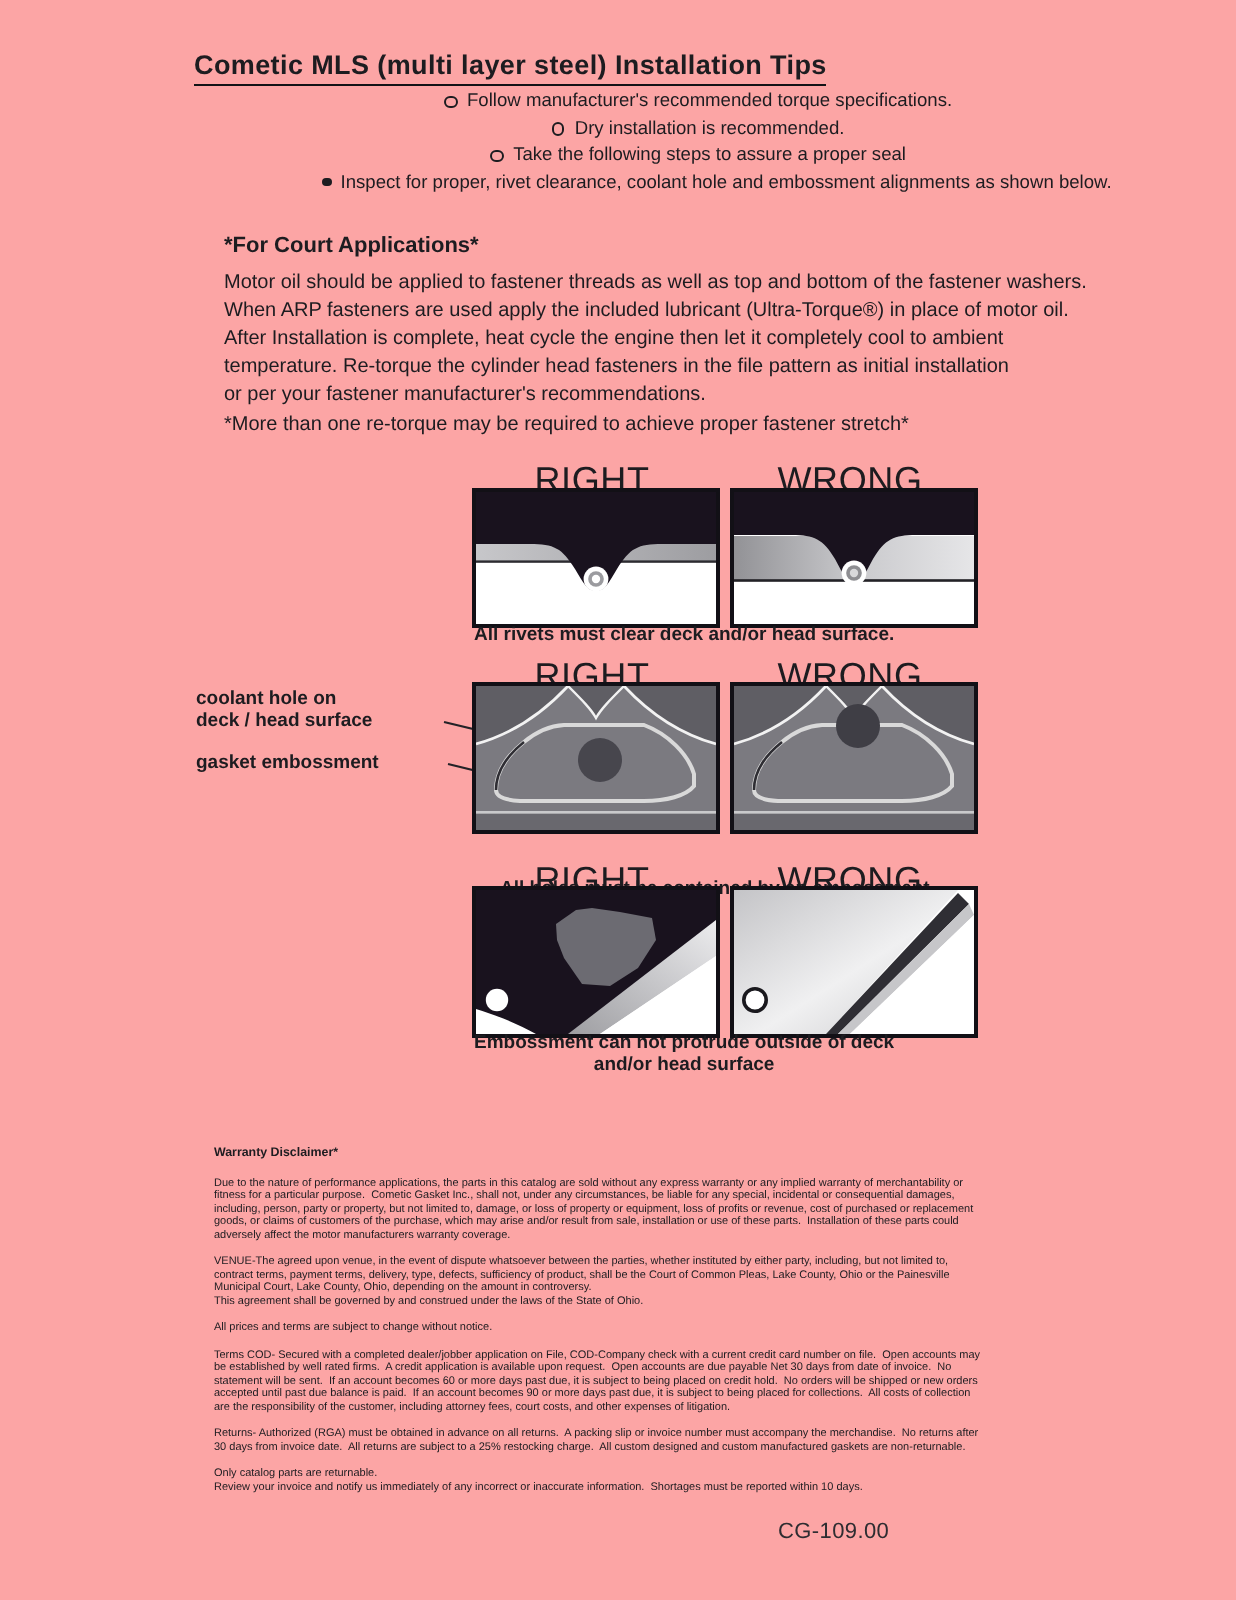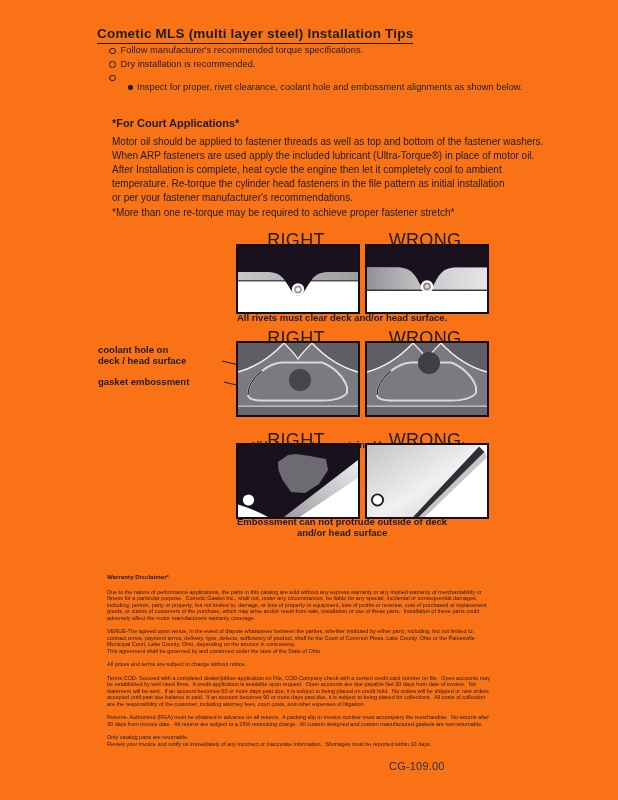--- a/index.html
+++ b/index.html
@@ -1,26 +1,26 @@
 <!DOCTYPE html>
 <html><head>
 <meta charset="utf-8">
 <style>
   html,body{margin:0;padding:0;background:#fff;}
-  .page{position:relative;width:618px;height:800px;background:#f97316;overflow:hidden;
+  .page{position:relative;width:618px;height:800px;background:#fca5a5;overflow:hidden;
         font-family:"Liberation Sans",sans-serif;color:#1d1c20;}
   .abs{position:absolute;}
   .pre{white-space:pre;}
   .preline{white-space:pre-line;}
 
   .title{font-size:13.5px;font-weight:bold;letter-spacing:.2px;
          border-bottom:1.6px solid #121216;padding-bottom:2px;display:inline-block;}
   .body-text{font-size:10px;line-height:13.8px;}
   .bullets{font-size:9.3px;line-height:13.6px;}
-  .b-row{display:flex;align-items:flex-start;}
+  .b-row{display:flex;align-items:flex-start;justify-content:center;}
   .b-sub{margin-left:19px;}
   .b-hollow{flex:0 0 auto;width:4.6px;height:4.6px;border:1px solid #1d1c20;border-radius:50%;
             margin:3.6px 5px 0 0;}
   .b-filled{flex:0 0 auto;width:4.6px;height:4.6px;background:#1d1c20;border-radius:50%;
             margin:3.8px 4.5px 0 0;}
   .h-diesel{font-size:11px;font-weight:bold;}
   .dw-label{font-size:18px;font-weight:500;width:120px;text-align:center;letter-spacing:.3px;}
   .caption{font-size:9.5px;font-weight:600;line-height:10.5px;text-align:center;}
   .side-label{font-size:9.5px;font-weight:600;line-height:10.8px;text-align:left;width:124px;}
   .dbox{border:2px solid #121016;width:120px;height:66px;line-height:0;background:#fff;}
@@ -44,20 +44,21 @@
     <div class="b-row">
       <span class="b-hollow"></span>
       <span>Follow manufacturer's recommended torque specifications.</span>
     </div>
     <div class="b-row">
       <span class="b-hollow"></span>
       <span>Dry installation is recommended.</span>
     </div>
     <div class="b-row">
       <span class="b-hollow"></span>
+      <span>Take the following steps to assure a proper seal</span>
     </div>
     <div class="b-row b-sub">
       <span class="b-filled"></span>
       <span>Inspect for proper, rivet clearance, coolant hole and embossment alignments as shown below.</span>
     </div>
   </div>
 
   <div class="abs h-diesel" style="left:112px;top:117px;">*For Court Applications*</div>
   <div class="abs body-text pre" style="left:112px;top:135px;">Motor oil should be applied to fastener threads as well as top and bottom of the fastener washers.
 When ARP fasteners are used apply the included lubricant (Ultra-Torque®) in place of motor oil.</div>

